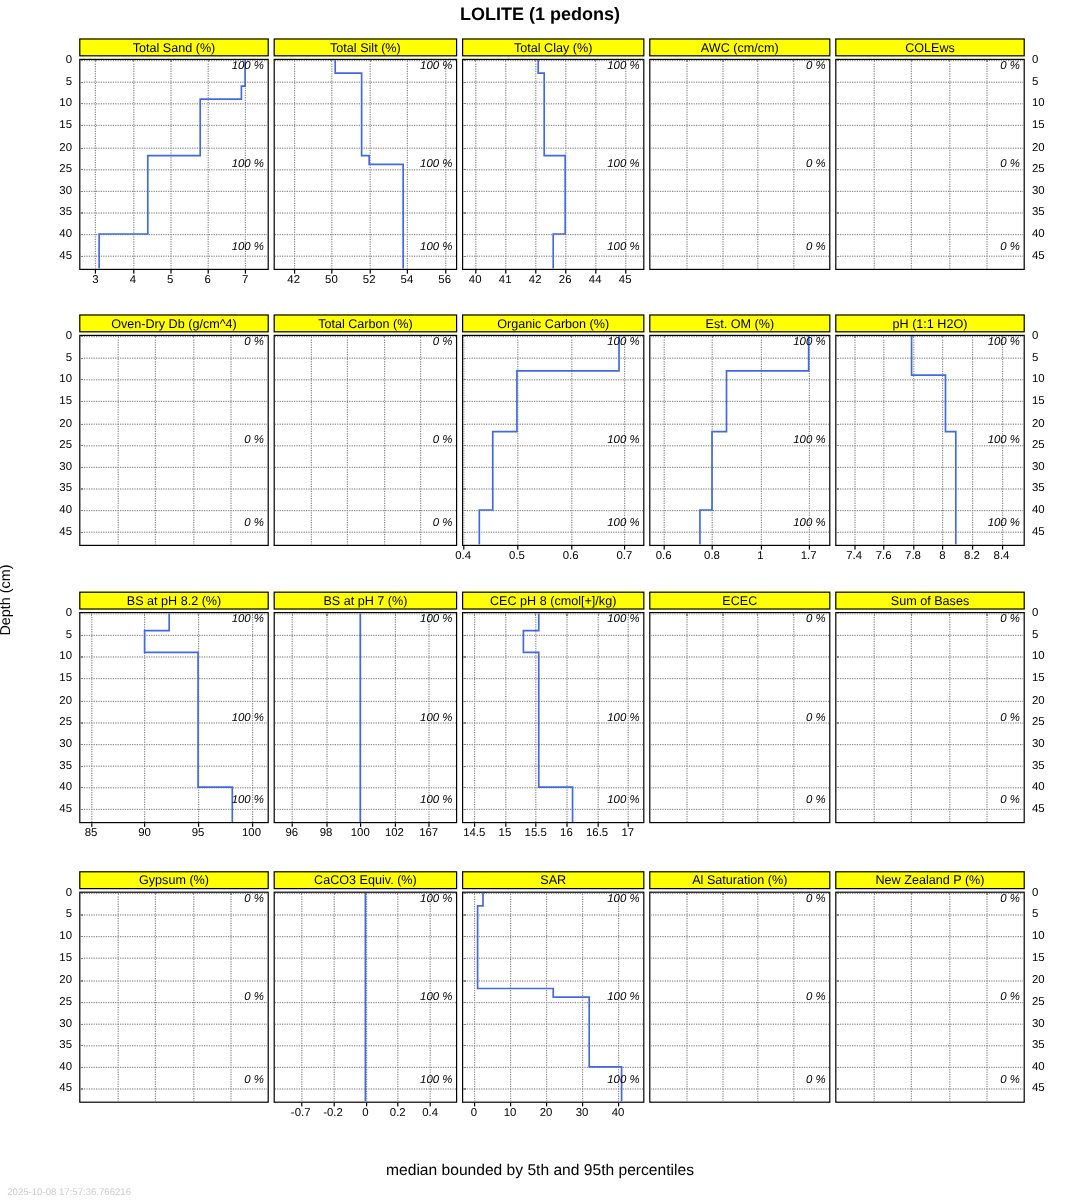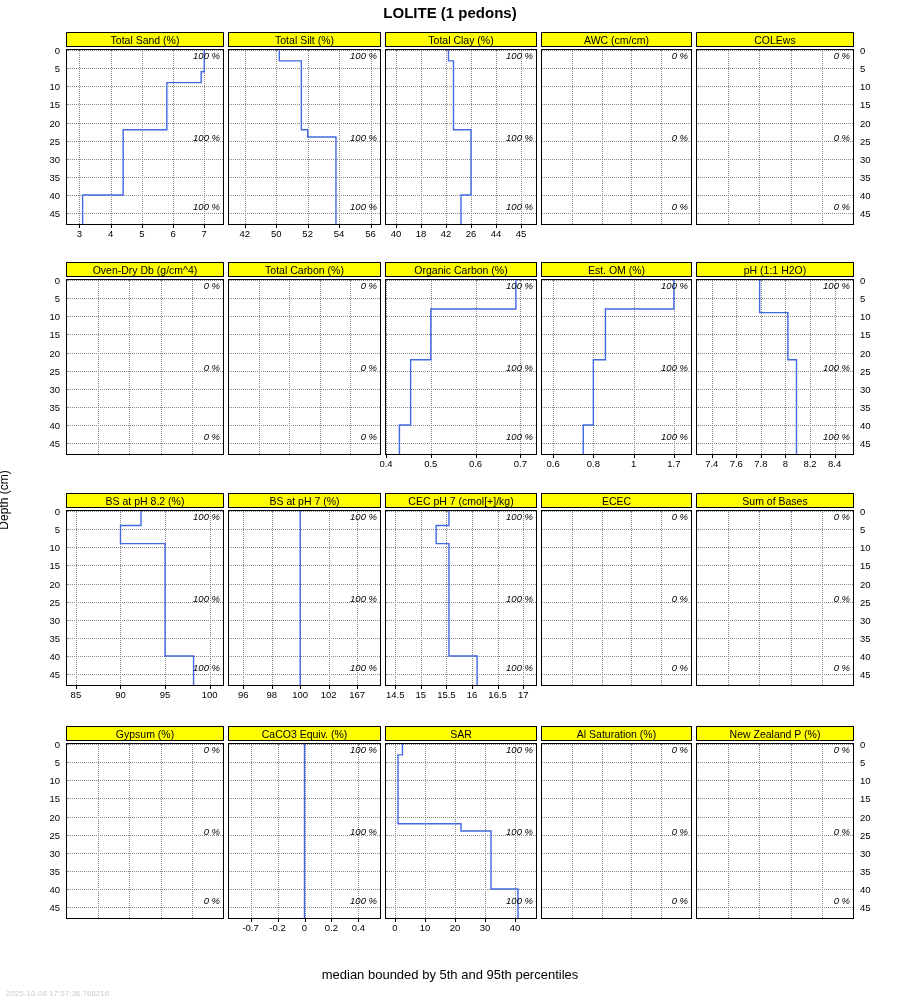--- a/index.html
+++ b/index.html
@@ -181,21 +181,21 @@
             <polyline points="62.5,0 62.5,10.875 67.49999999999989,10.875 67.49999999999989,79.75 84.99999999999997,79.75 84.99999999999997,145 75,145 75,174" fill="none" stroke="#4169E1" stroke-width="1.4"></polyline>
           </svg>
         </div>
         <div class="pctlabel" style="left: 147px; top: 5.4375px;">100 %</div>
         <div class="pctlabel" style="left: 147px; top: 87px;">100 %</div>
         <div class="pctlabel" style="left: 147px; top: 155.875px;">100 %</div>
       </div>
     </div>
     <div class="xticklab" style="left: 396px; top: 228px;">40</div>
     <div class="tickmark" style="left: 396px; top: 225px; width: 1px; height: 3px;"></div>
-    <div class="xticklab" style="left: 421px; top: 228px;">18</div>
+    <div class="xticklab" style="left: 421px; top: 228px;">41</div>
     <div class="tickmark" style="left: 421px; top: 225px; width: 1px; height: 3px;"></div>
     <div class="xticklab" style="left: 446px; top: 228px;">42</div>
     <div class="tickmark" style="left: 446px; top: 225px; width: 1px; height: 3px;"></div>
     <div class="xticklab" style="left: 471px; top: 228px;">26</div>
     <div class="tickmark" style="left: 471px; top: 225px; width: 1px; height: 3px;"></div>
     <div class="xticklab" style="left: 496px; top: 228px;">44</div>
     <div class="tickmark" style="left: 496px; top: 225px; width: 1px; height: 3px;"></div>
     <div class="xticklab" style="left: 521px; top: 228px;">45</div>
     <div class="tickmark" style="left: 521px; top: 225px; width: 1px; height: 3px;"></div>
     <div class="panel" style="left: 541px; top: 32px; width: 151px; height: 193px;">
@@ -464,21 +464,21 @@
     <div class="tickmark" style="left: 243.245px; top: 686px; width: 1px; height: 3px;"></div>
     <div class="xticklab" style="left: 271.736px; top: 689px;">98</div>
     <div class="tickmark" style="left: 271.736px; top: 686px; width: 1px; height: 3px;"></div>
     <div class="xticklab" style="left: 300.226px; top: 689px;">100</div>
     <div class="tickmark" style="left: 300.226px; top: 686px; width: 1px; height: 3px;"></div>
     <div class="xticklab" style="left: 328.717px; top: 689px;">102</div>
     <div class="tickmark" style="left: 328.717px; top: 686px; width: 1px; height: 3px;"></div>
     <div class="xticklab" style="left: 357.208px; top: 689px;">167</div>
     <div class="tickmark" style="left: 357.208px; top: 686px; width: 1px; height: 3px;"></div>
     <div class="panel" style="left: 385px; top: 493px; width: 152px; height: 193px;">
-      <div class="paneltitle">CEC pH 7 (cmol[+]/kg)</div>
+      <div class="paneltitle">CEC pH 8 (cmol[+]/kg)</div>
       <div class="plotbox" style="width: 152px; height: 176px;">
         <div class="gridv" style="left: 9.21502px;"></div>
         <div class="gridv" style="left: 34.8123px;"></div>
         <div class="gridv" style="left: 60.4096px;"></div>
         <div class="gridv" style="left: 86.0068px;"></div>
         <div class="gridv" style="left: 111.604px;"></div>
         <div class="gridv" style="left: 137.201px;"></div>
         <div class="gridh" style="top: 0px;"></div>
         <div class="gridh" style="top: 18.125px;"></div>
         <div class="gridh" style="top: 36.25px;"></div>

